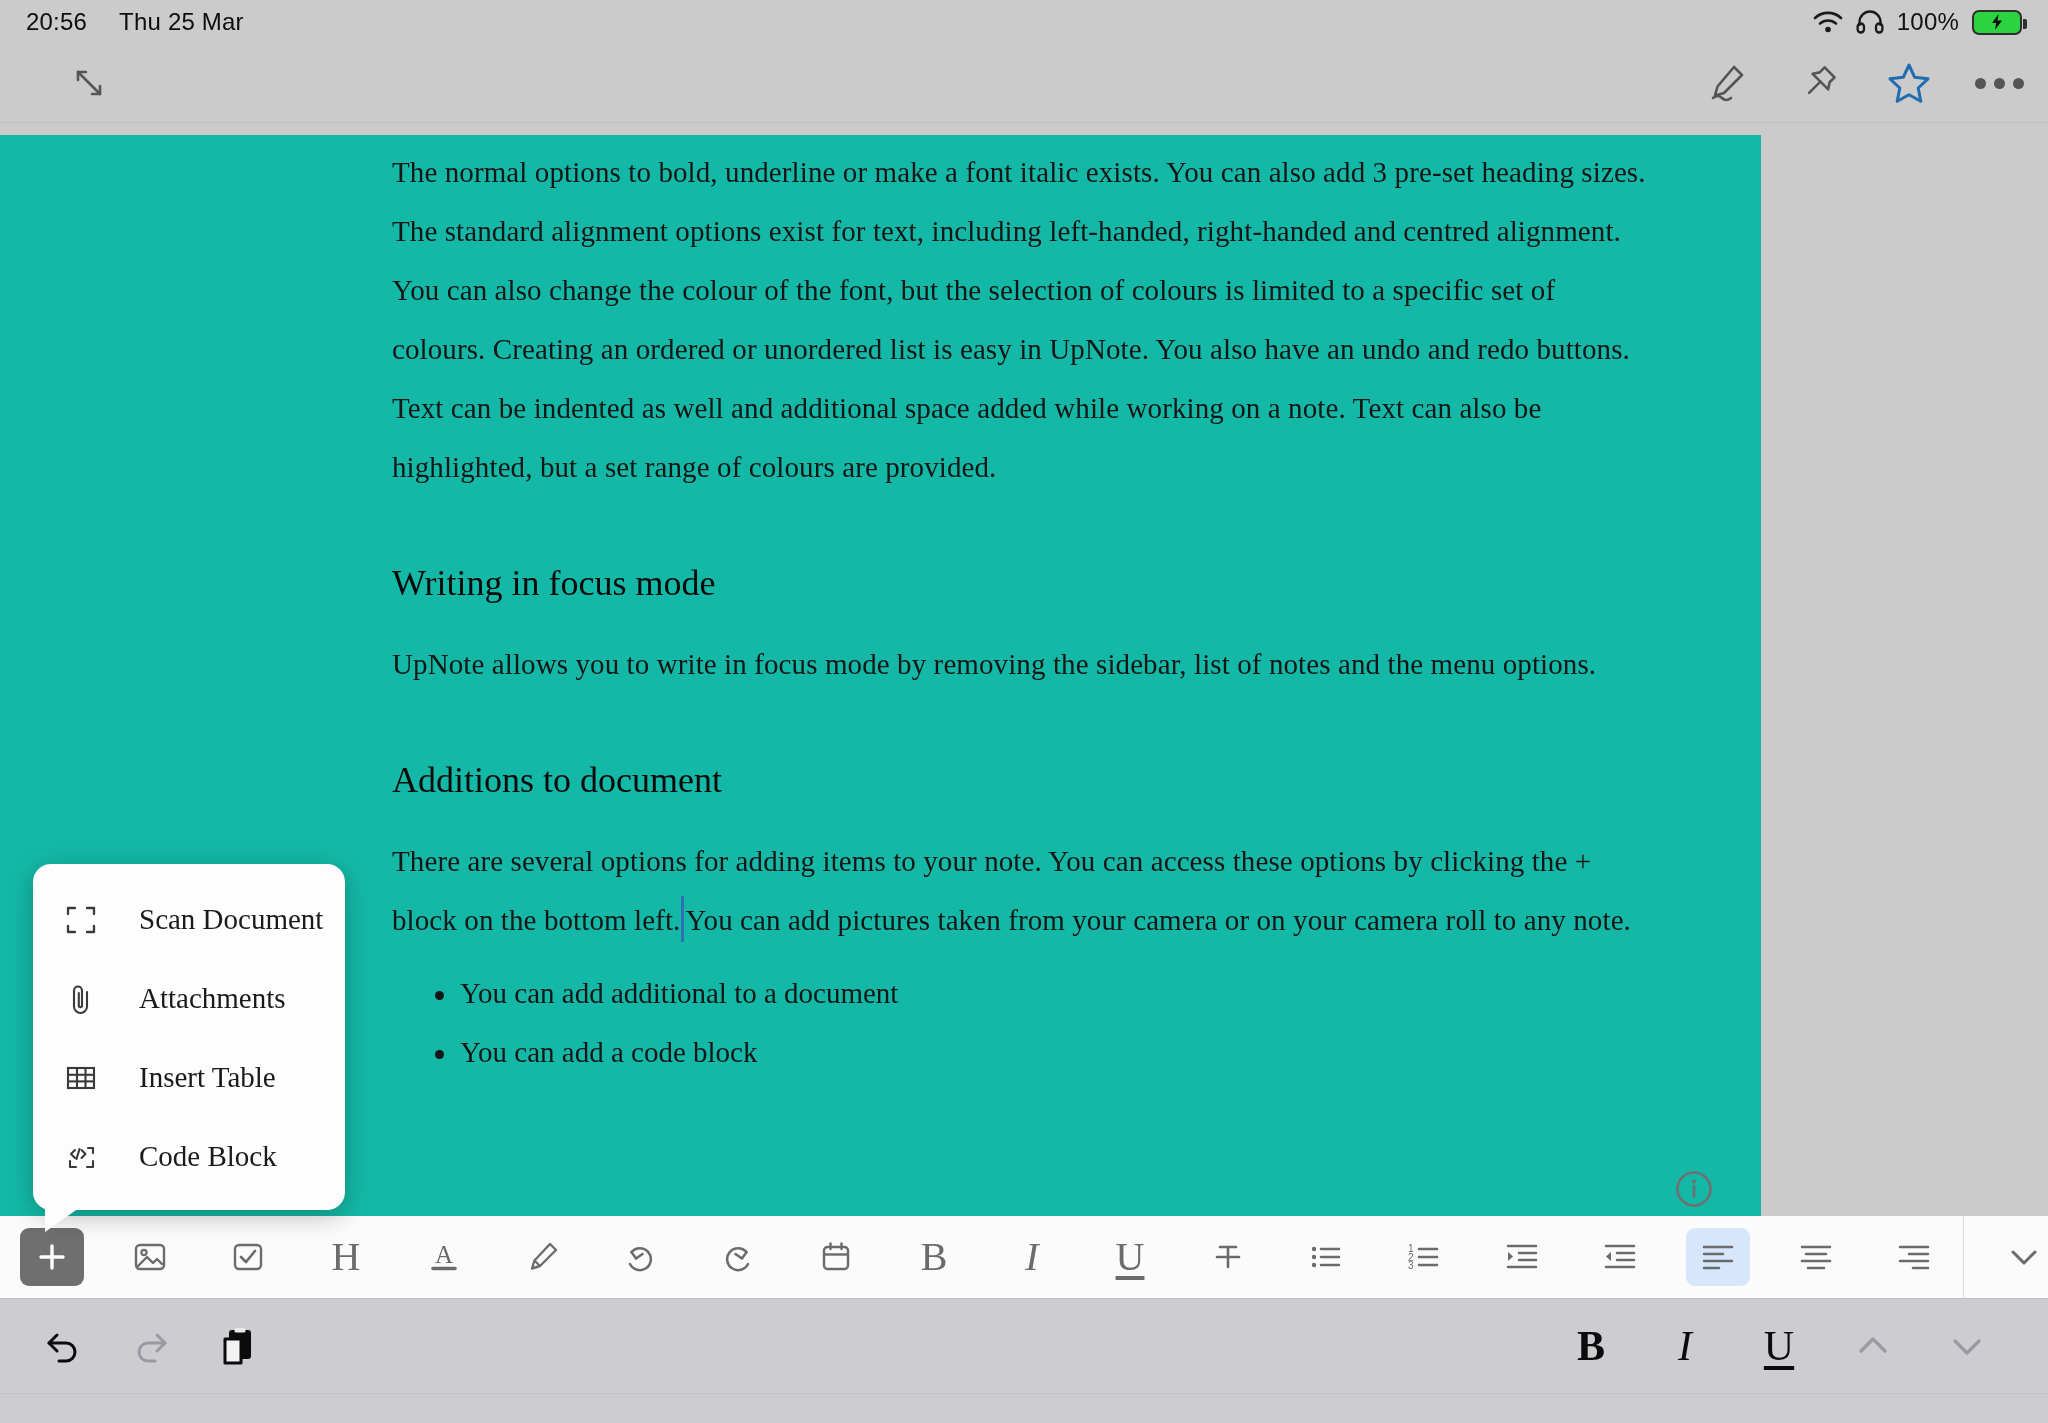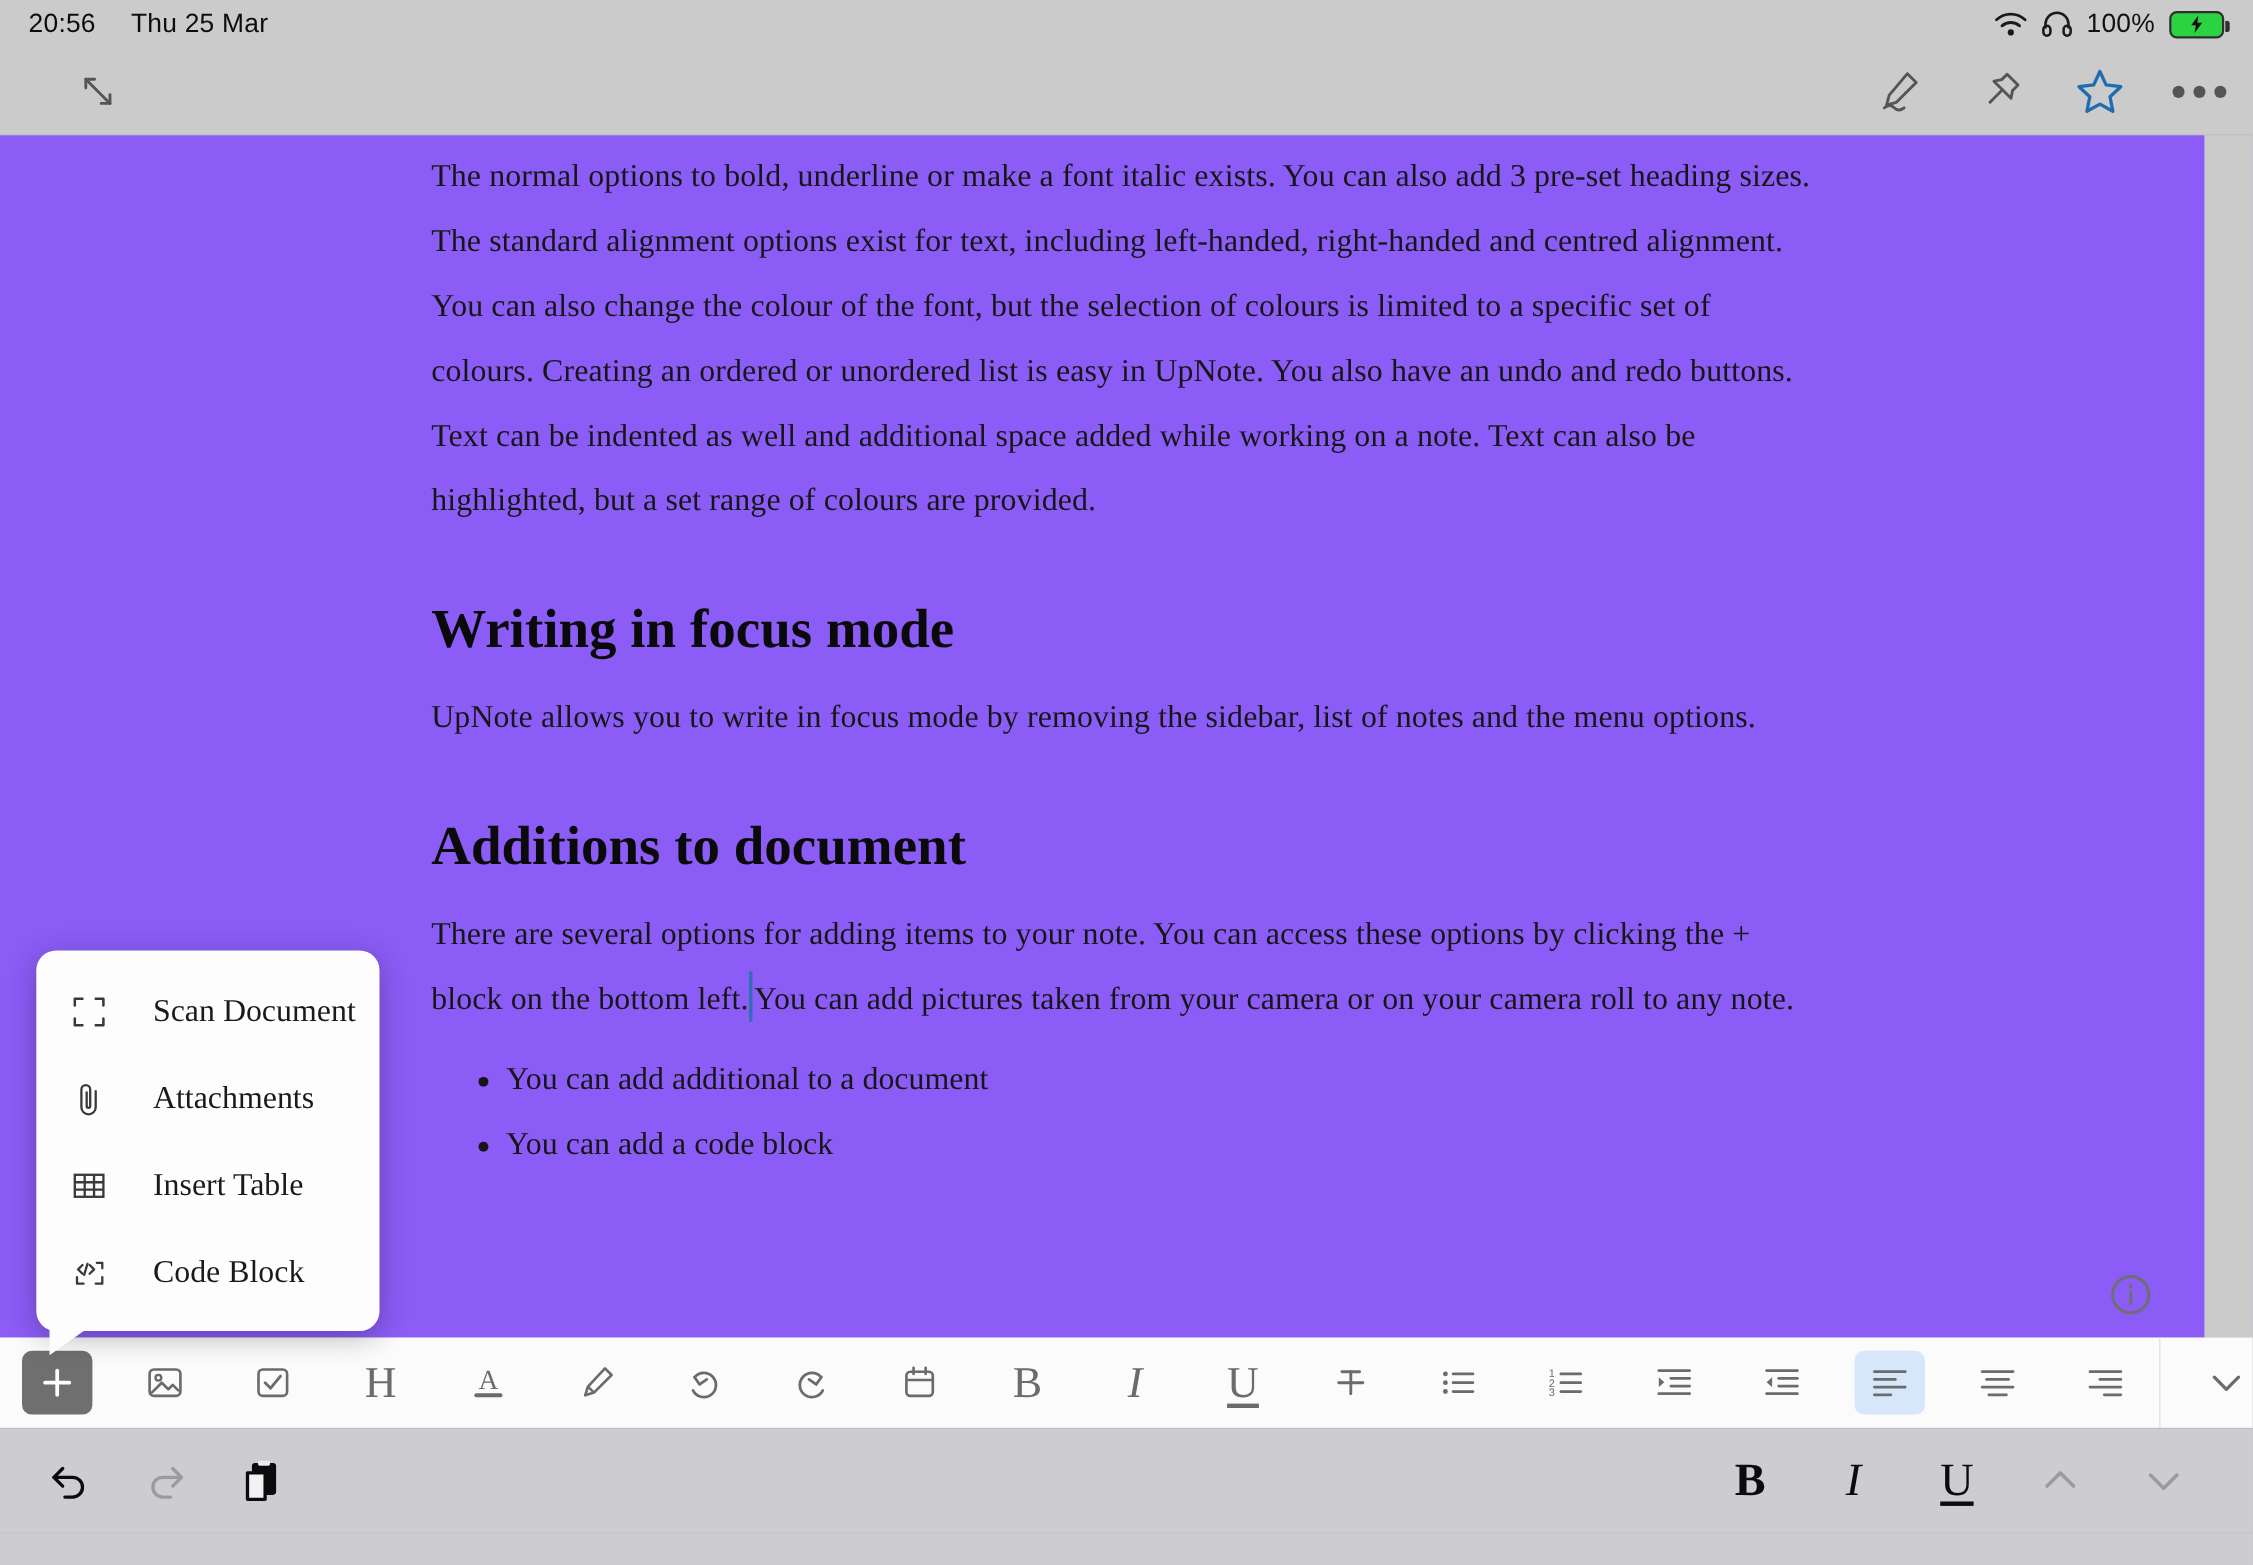--- a/index.html
+++ b/index.html
@@ -50,37 +50,37 @@
   .tb-expand { left: 58px; }
   .tb-pencil { right: 290px; }
   .tb-pin    { right: 198px; }
   .tb-star   { right: 108px; }
   .tb-dots   { right: 18px; }
   .dots { display: flex; gap: 8px; }
   .dots i { width: 11px; height: 11px; border-radius: 50%; background: #555; display: block; }
 
   
   .doc {
-    position: absolute; top: 123px; left: 0;
-    width: 2004px; height: 1093px;
-    background: #8b5cf6;
+    position: absolute; top: 135px; left: 0;
+    width: 1761px; height: 1093px;
+    background: #14b8a6;
     overflow: hidden;
   }
   .doc-inner {
     position: absolute;
     left: 392px; top: 8px; width: 1262px;
     font-family: "Liberation Serif", serif;
     color: #111;
   }
   .p {
     font-size: 29px; line-height: 59px; color: #161616;
     letter-spacing: .1px;
   }
   .h2 {
-    font-size: 50px; font-weight: bold; line-height: 48px;
+    font-size: 36px; font-weight: normal; line-height: 48px;
     margin-top: 62px; margin-bottom: 28px; color: #0a0a0a;
   }
   .bullets { margin-top: 14px; list-style: none; }
   .bullets li {
     font-size: 29px; line-height: 59px; color: #161616;
     padding-left: 68px; position: relative;
   }
   .bullets li:before {
     content: ""; position: absolute; left: 43px; top: 27px;
     width: 9px; height: 9px; border-radius: 50%; background: #161616;

